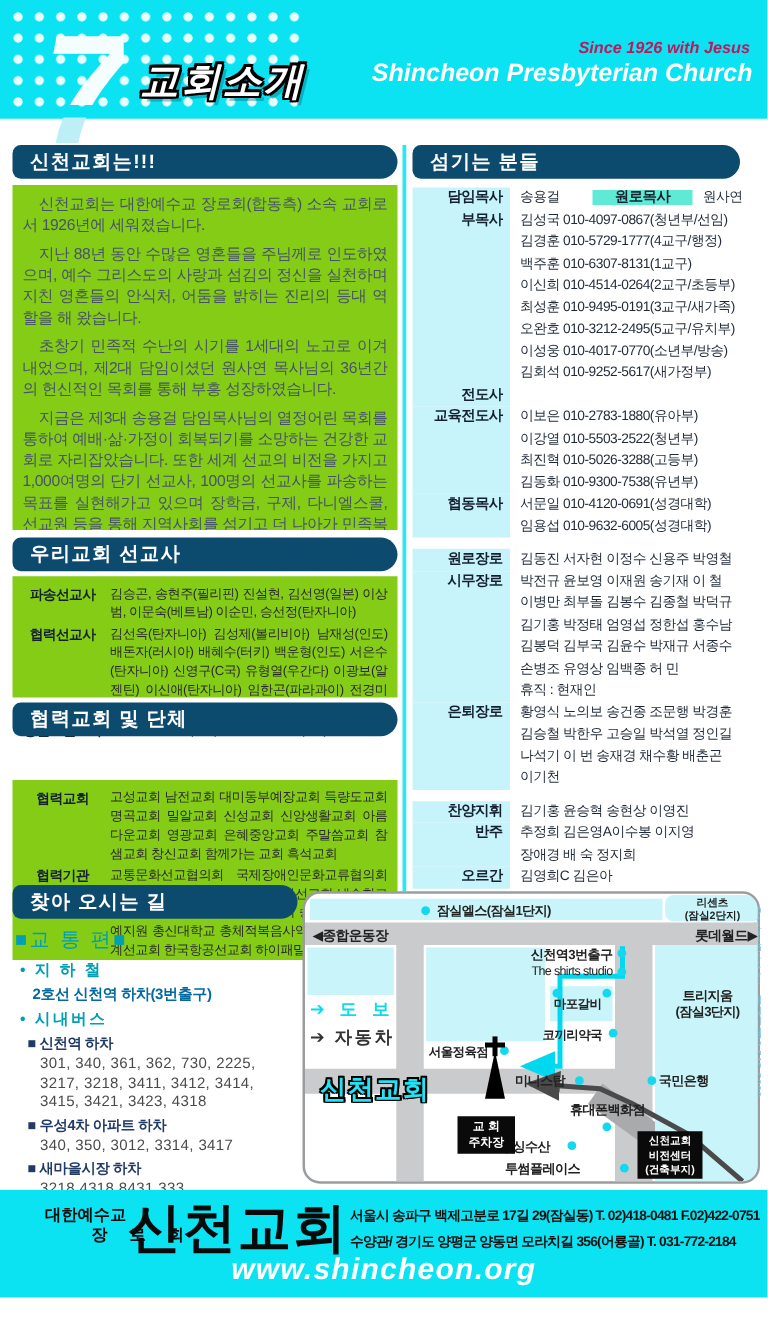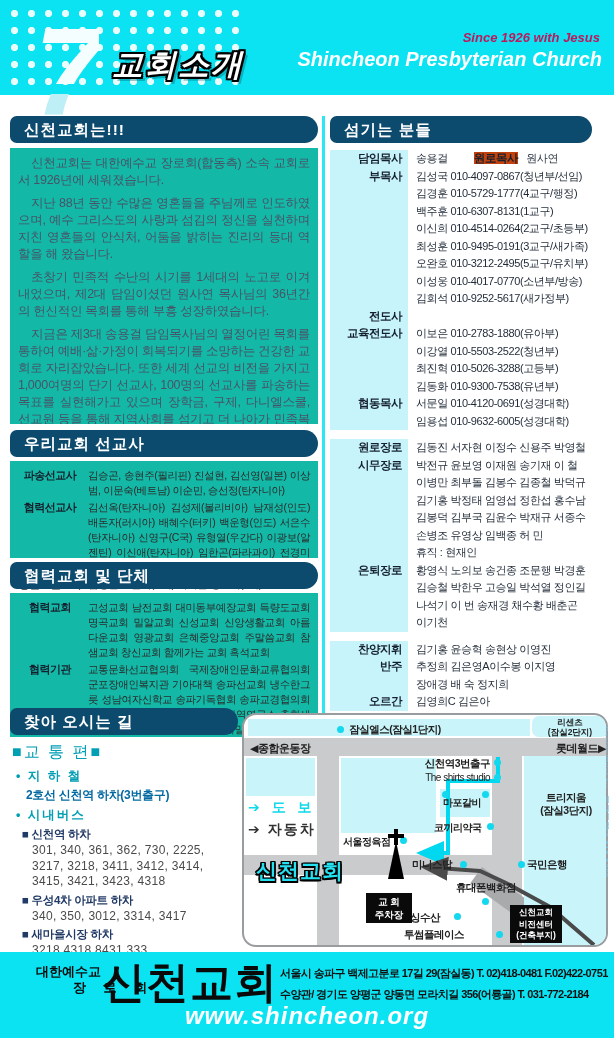--- a/index.html
+++ b/index.html
@@ -18,21 +18,21 @@
   .page-title{position:absolute;left:112px;top:44px;font-size:31px;font-weight:900;color:#fff;
         font-style:italic;letter-spacing:2px;z-index:5;
         text-shadow:-2px 0 #000,2px 0 #000,0 -2px #000,0 2px #000,-2px -2px #000,2px -2px #000,-2px 2px #000,2px 2px #000,4px 4px 0 rgba(0,90,100,.35);}
   .since{position:absolute;right:14px;top:30px;font-size:13px;color:#be185d;font-style:italic;font-weight:600;}
   .church-en{position:absolute;right:12px;top:48px;font-size:20px;color:#fff;font-style:italic;font-weight:900;letter-spacing:0px;}
 
   
   .pill{position:absolute;height:27px;line-height:27px;background:#0c4a6e;color:#fff;
         font-size:15.5px;font-weight:900;letter-spacing:1px;padding-left:14px;
         border-radius:8px 16px 16px 8px;box-sizing:border-box;}
-  .panel{position:absolute;background:#14b8a6;box-sizing:border-box;padding:7px 8px;}
+  .panel{position:absolute;background:#84cc16;box-sizing:border-box;padding:7px 8px;}
 
   .about-panel p{margin:0 0 6px 0;font-size:12.5px;line-height:17px;color:#475468;
         text-align:justify;text-indent:13px;letter-spacing:-0.3px;}
 
   .kv-row{display:flex;margin-bottom:2px;}
   .kv-label{flex:0 0 64px;font-weight:900;color:#14202e;font-size:11px;text-align:center;padding-right:6px;letter-spacing:-0.5px;}
   .kv-val{flex:1;font-size:10.5px;line-height:15px;color:#2a2a2a;letter-spacing:-0.4px;text-align:justify;}
 
   
   .dir{position:absolute;left:12px;top:742px;width:226px;}
@@ -43,22 +43,22 @@
   .stop-nums{font-size:12px;color:#4a4a4a;margin:0 0 1px 20px;width:188px;letter-spacing:0.3px;line-height:15.5px;}
 
   
   .divider{position:absolute;left:322px;top:116px;width:3px;height:597px;background:#2BE6F4;}
   .roster{position:absolute;left:330px;top:150px;width:278px;font-size:11px;}
   .sv-row{display:flex;align-items:stretch;}
   .sv-label{flex:0 0 78px;background:#C7F3FA;font-weight:900;color:#14202e;
             text-align:right;padding:0 6px 0 0;font-size:11.5px;letter-spacing:-0.5px;line-height:17.5px;box-sizing:border-box;}
   .sv-vals{flex:1;padding-left:8px;}
   .sv-line{line-height:17.5px;color:#1F2937;letter-spacing:-0.4px;white-space:nowrap;}
-  .sv-label2{background:#c2410c;font-weight:900;color:#14202e;font-size:11.5px;
-             padding:0 0;margin:0 8px 0 26px;}
+  .sv-label2{background:#5eead4;font-weight:900;color:#14202e;font-size:11.5px;
+             padding:0 18px;margin:0 8px 0 26px;}
   .gap{margin-top:9px;}
 
   
   .map{position:absolute;left:242px;top:713px;width:366px;height:234px;background:#fff;
        border:2.5px solid #9A9DA0;border-radius:14px;box-sizing:border-box;overflow:hidden;}
   .map *{box-sizing:border-box;}
   .road{position:absolute;background:#C9CBCD;z-index:1;}
   .blk{position:absolute;background:#C8F4FA;z-index:1;}
   .mlabel{position:absolute;z-index:4;font-size:10.5px;font-weight:700;color:#222;
           letter-spacing:-0.5px;white-space:nowrap;}
@@ -110,21 +110,21 @@
       <span class="kv-label">협력선교사</span>
       <span class="kv-val">김선옥(탄자니아) 김성제(볼리비아) 남재성(인도) 배돈자(러시아) 배혜수(터키) 백운형(인도) 서은수(탄자니아) 신영구(C국) 유형열(우간다) 이광보(알젠틴) 이신애(탄자니아) 임한곤(파라과이) 전경미(프랑스) 전동운(G국)</span>
     </div>
     <div class="kv-row">
       <span class="kv-label">평신도선교사</span>
       <span class="kv-val">김평안 오은혜(C국) 이시몬 정조이(L국)</span>
     </div>
   </div>
 
   <div class="pill" style="left:10px;top:562px;width:308px;">협력교회 및 단체</div>
-  <div class="panel" style="left:10px;top:593px;width:308px;height:144px;">
+  <div class="panel" style="left:10px;top:624px;width:308px;height:144px;">
     <div class="kv-row">
       <span class="kv-label">협력교회</span>
       <span class="kv-val">고성교회 남전교회 대미동부예장교회 득량도교회 명곡교회 밀알교회 신성교회 신앙생활교회 아름다운교회 영광교회 은혜중앙교회 주말씀교회 참샘교회 창신교회 함께가는 교회 흑석교회</span>
     </div>
     <div class="kv-row">
       <span class="kv-label">협력기관</span>
       <span class="kv-val">교통문화선교협의회 국제장애인문화교류협의회 군포장애인복지관 기아대책 송파선교회 냉수한그릇 성남여자신학교 송파기독협회 송파교경협의회 예지원 총신대학교 총체적복음사역연구소 총회세계선교회 한국항공선교회 하이패밀리</span>
     </div>
   </div>
 

